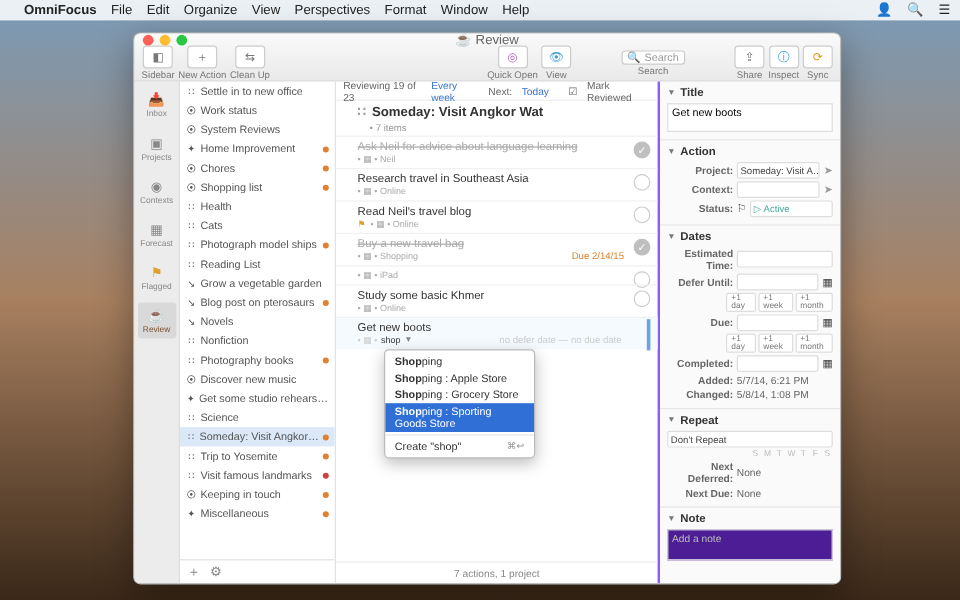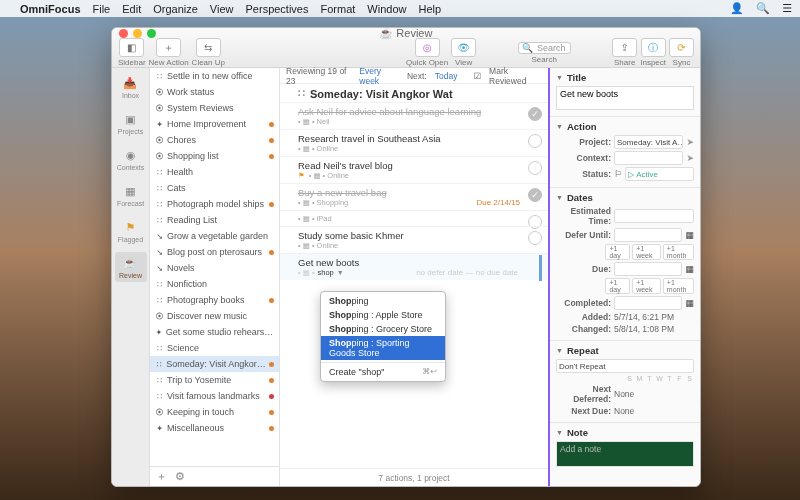--- a/index.html
+++ b/index.html
@@ -72,21 +72,21 @@
 .insp-head .tri { font-size: 7px; color: #777; }
 .insp-title-box { border: 1px solid #ddd; background: #fff; height: 24px; width: 100%; padding: 2px 3px; font-size: 9px; resize: none; }
 .insp-row { display: flex; align-items: center; gap: 3px; margin: 2px 0; }
 .insp-row label { width: 55px; text-align: right; font-size: 8.5px; color: #666; font-weight: bold; }
 .insp-field { flex: 1; border: 1px solid #ddd; background: #fff; height: 14px; border-radius: 2px; font-size: 8px; padding: 0 2px; display:flex; align-items:center; overflow:hidden; white-space:nowrap;}
 .quick-btns { display: flex; gap: 2px; justify-content: flex-end; }
 .quick-btns span { border: 1px solid #ddd; background: #fff; font-size: 7px; padding: 0 3px; border-radius: 2px; color: #777;}
 .status-pill { display: inline-flex; align-items: center; gap: 2px; font-size: 8px; color: #4a9; }
 .daypicker { display: flex; gap: 1px; justify-content: flex-end; font-size: 7px; color: #bbb; }
 .daypicker span { width: 9px; text-align: center; }
-.note-box { border: 1px solid #e4e4e4; background: #14532d; height: 26px; width: 100%; padding: 2px 3px; color: #bbb; font-size: 8.5px; }
+.note-box { border: 1px solid #e4e4e4; background: #4c1d95; height: 26px; width: 100%; padding: 2px 3px; color: #bbb; font-size: 8.5px; }
 .text-val { color: #666; font-size: 8.5px; }
 </style>
 </head>
 <body>
 
 <div class="menubar">
   <span class="apple"></span>
   <span class="app-name">OmniFocus</span>
   <span>File</span>
   <span>Edit</span>
@@ -303,20 +303,21 @@
         <span>Next:</span>
         <span class="link">Today</span>
         <span class="spacer"></span>
         <span>☑</span>
         <span>Mark Reviewed</span>
       </div>
       <div class="proj-head">
           <span style="color:#999">∷</span>
           <span>Someday: Visit Angkor Wat</span>
         </div>
+      <div class="proj-sub">• 7 items</div>
       <div id="task-list">
           <div class="task done">
             <div class="task-title">Ask Neil for advice about language learning</div>
             <div class="task-meta">
               <span>• ▦ • Neil</span>
             </div>
             <div class="task-check">✓</div>
           </div>
           <div class="task">
             <div class="task-title">Research travel in Southeast Asia</div>

